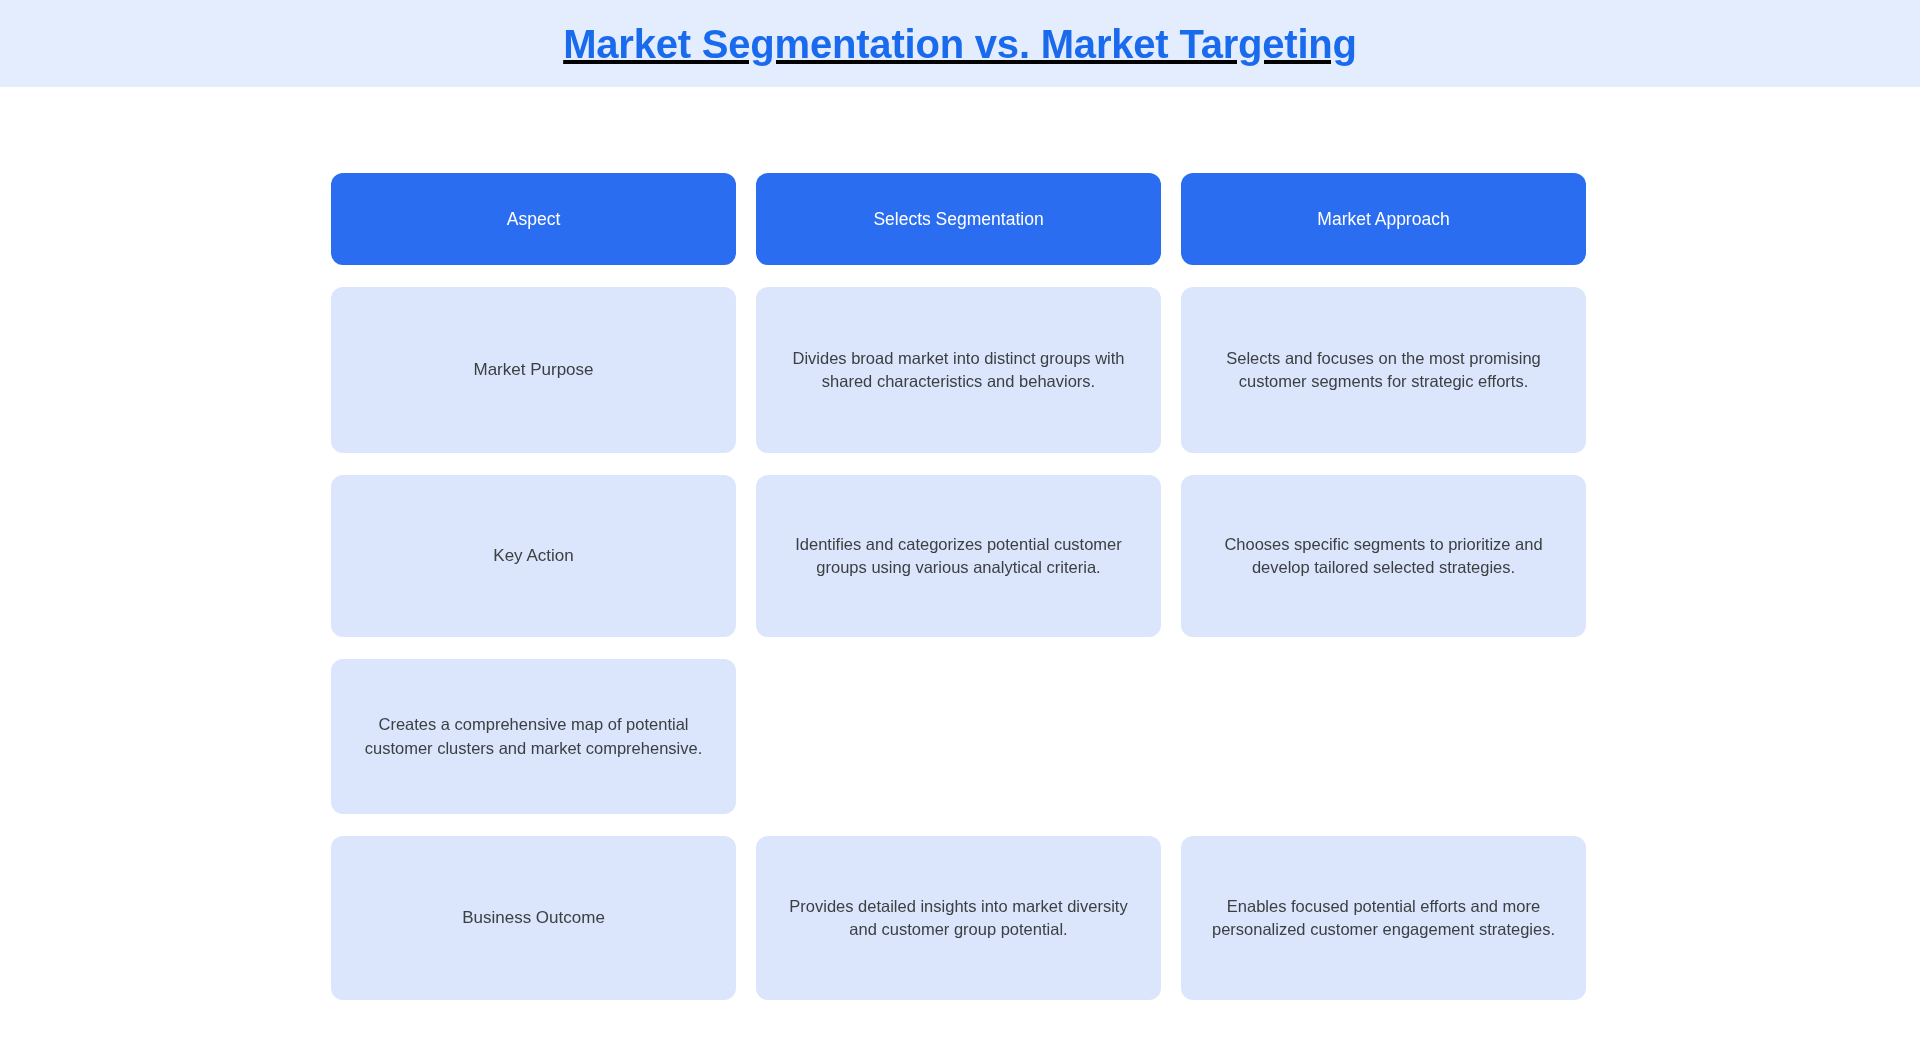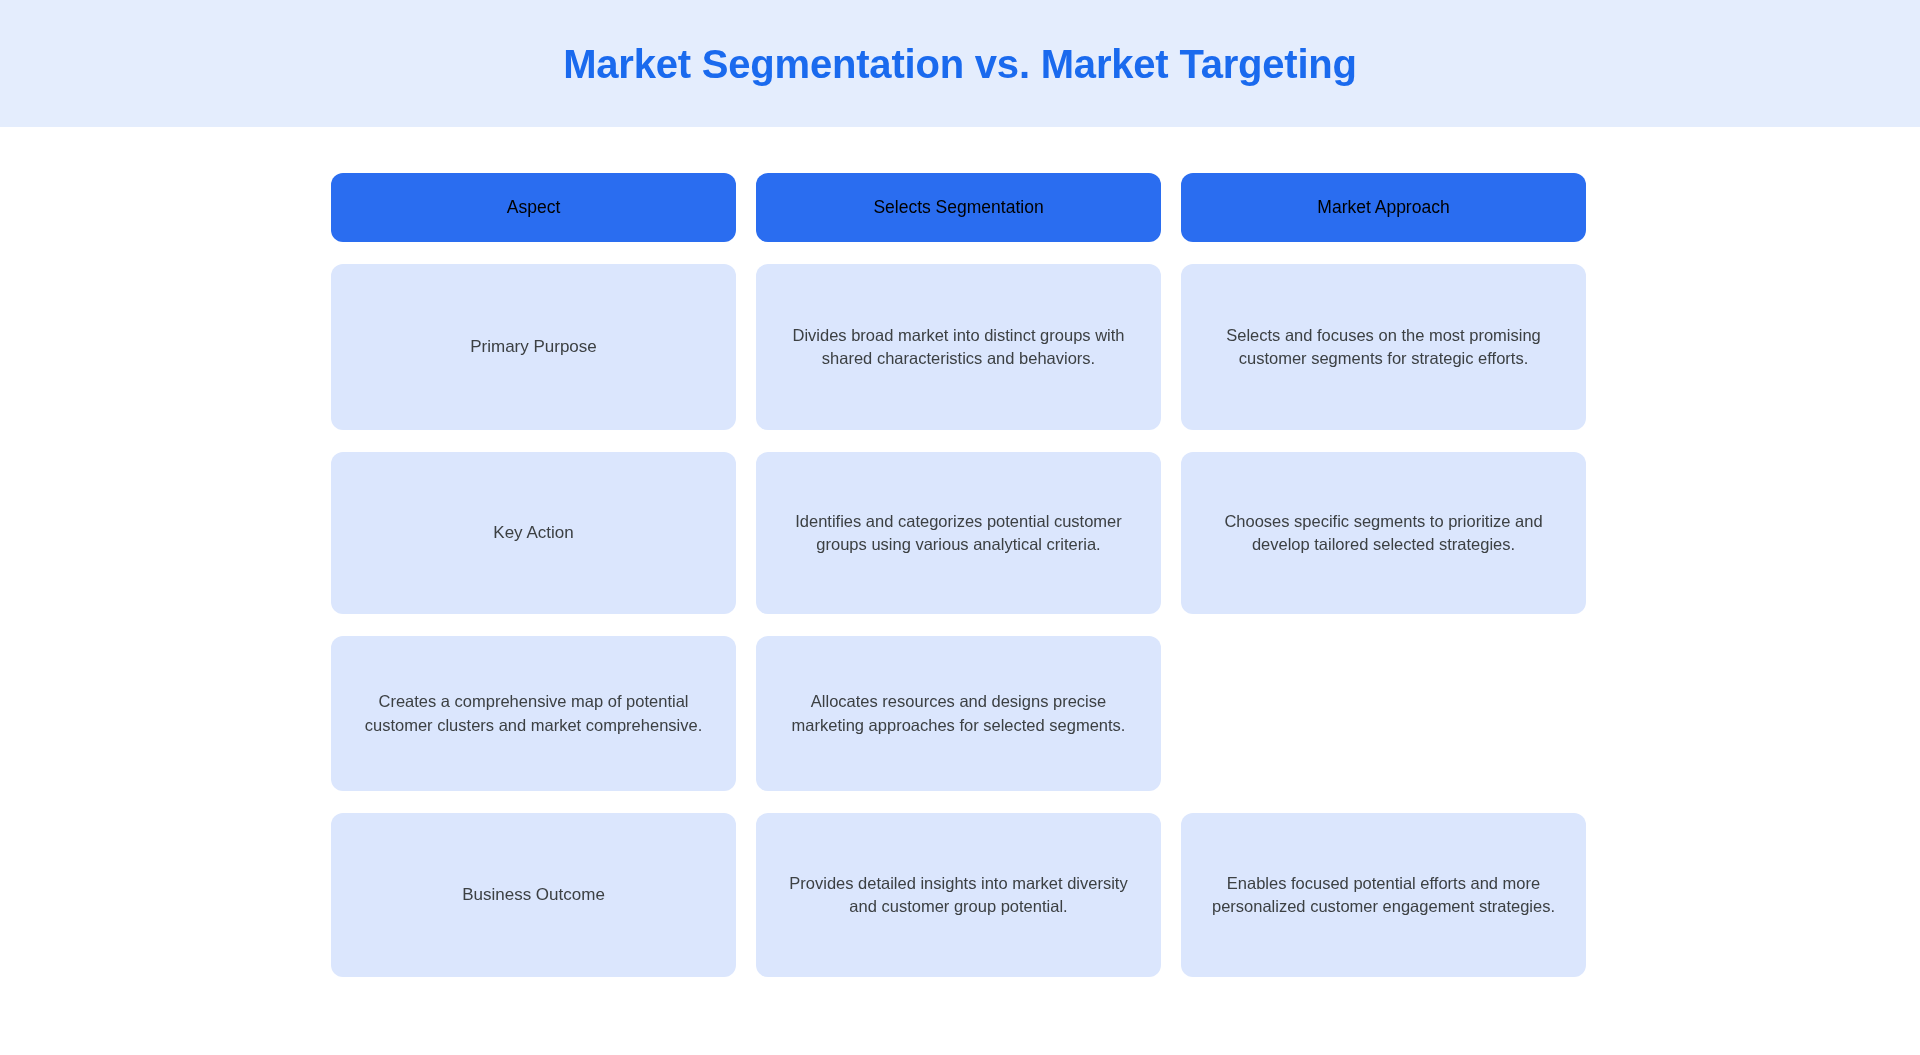--- a/index.html
+++ b/index.html
@@ -10,23 +10,23 @@
     overflow:hidden;
   }
   #page {
     position:relative;
     width:1920px; height:1055px;
     background:#ffffff;
   }
   
   #banner {
     position:absolute; left:0; top:0;
-    width:1920px; height:127px;
+    width:1920px; height:87px;
     background:#e4edfd;
-    display:flex; align-items:center; justify-content:center;
+    display:flex; align-items:center; justify-content:center;text-decoration:underline;
   }
   #banner-title {
     font-size:40px;
     font-weight:bold;
     color:#1a6aee;
     letter-spacing:-0.2px;
     line-height:1.1;
     text-align:center;
     white-space:nowrap;
   }
@@ -48,22 +48,22 @@
     border-radius:12px;
     display:flex;
     align-items:center;
     justify-content:center;
     text-align:center;
     padding:10px 18px;
   }
   
   .row-header .cell {
     background:#2a6df0;
-    height:69px;
-    color:#000000;
+    height:92px;
+    color:#ffffff;
     font-size:17.5px;
     font-weight:normal;
     line-height:1.3;
   }
   
   .row-body .cell {
     background:#dbe6fd;
     color:#3c4043;
     font-size:16.5px;
     line-height:1.42;
@@ -94,21 +94,21 @@
       <div class="cell">
         <span>Selects Segmentation</span>
       </div>
       <div class="cell">
         <span>Market Approach</span>
       </div>
     </div>
 
     <div class="row row-body row-1">
       <div class="cell">
-        <span class="cell-label cell-text">Primary Purpose</span>
+        <span class="cell-label cell-text">Market Purpose</span>
       </div>
       <div class="cell">
         <span class="cell-text">Divides broad market into distinct groups with shared characteristics and behaviors.</span>
       </div>
       <div class="cell">
         <span class="cell-text">Selects and focuses on the most promising customer segments for strategic efforts.</span>
       </div>
     </div>
 
     <div class="row row-body row-2">
@@ -120,23 +120,20 @@
       </div>
       <div class="cell">
         <span class="cell-text">Chooses specific segments to prioritize and develop tailored selected strategies.</span>
       </div>
     </div>
 
     <div class="row row-body row-3">
       <div class="cell">
         <span class="cell-text">Creates a comprehensive map of potential customer clusters and market comprehensive.</span>
       </div>
-      <div class="cell">
-        <span class="cell-text">Allocates resources and designs precise marketing approaches for selected segments.</span>
-      </div>
     </div>
 
     <div class="row row-body row-4">
       <div class="cell">
         <span class="cell-label cell-text">Business Outcome</span>
       </div>
       <div class="cell">
         <span class="cell-text">Provides detailed insights into market diversity and customer group potential.</span>
       </div>
       <div class="cell">

